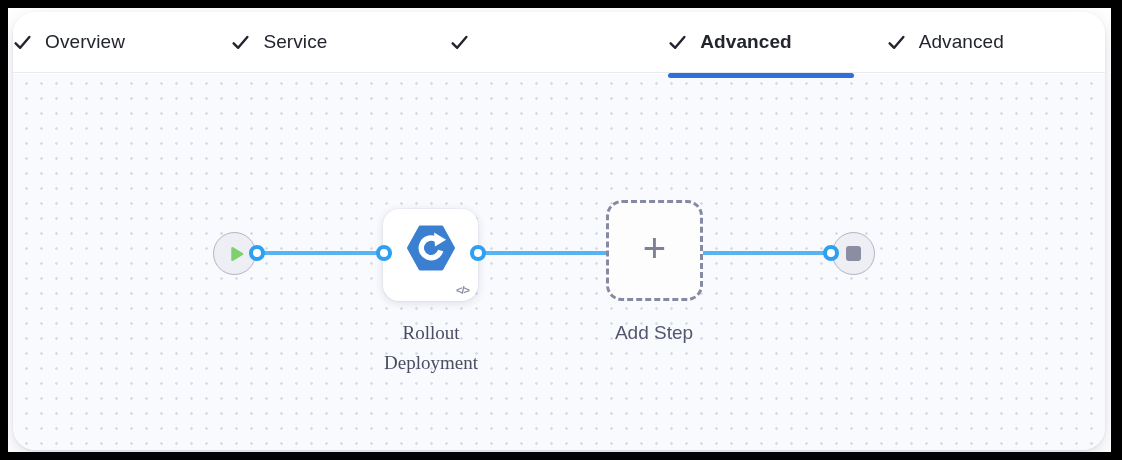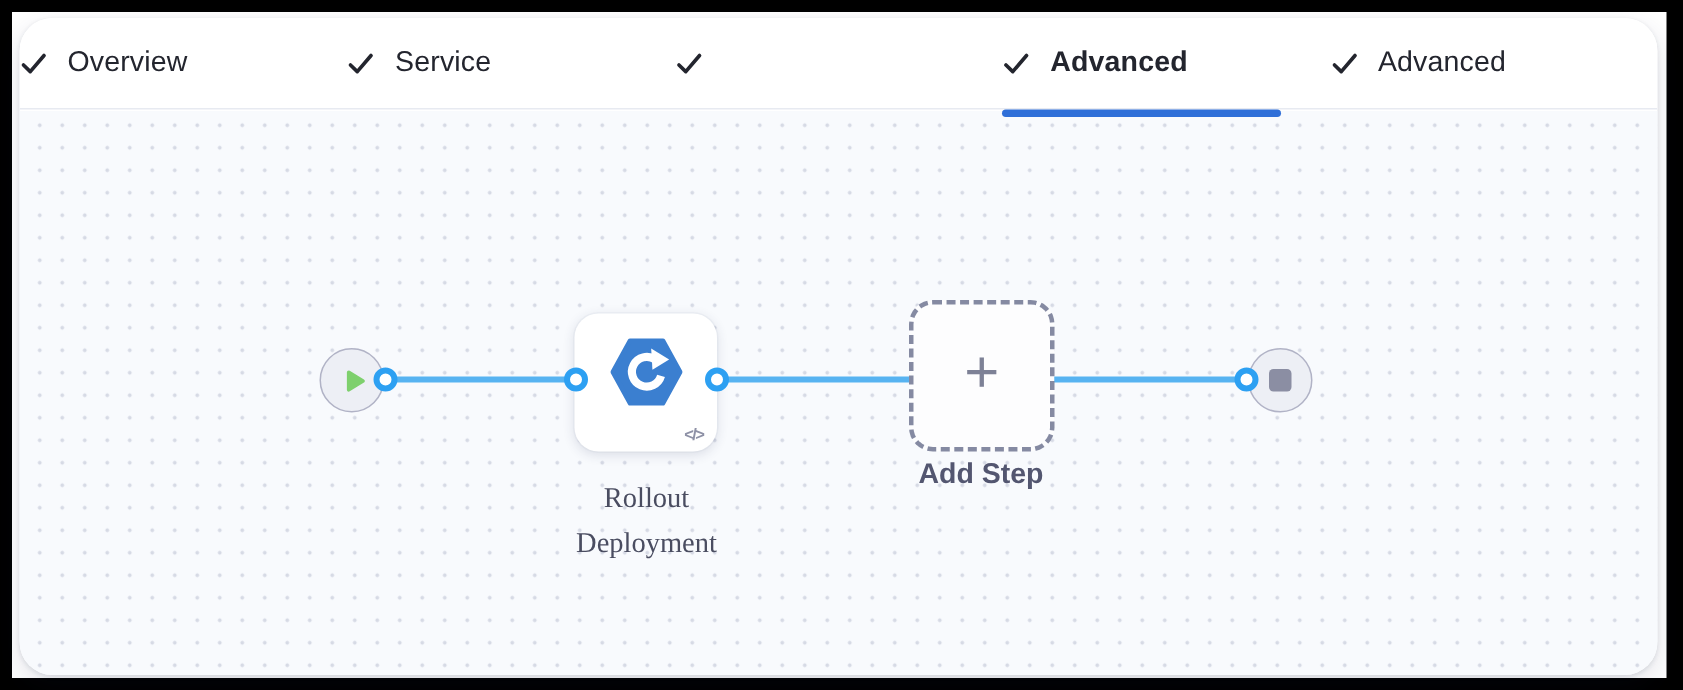--- a/index.html
+++ b/index.html
@@ -78,21 +78,21 @@
     border:3px dashed #858aa2; border-radius:16px; background:#fdfdfe;
     display:flex; align-items:center; justify-content:center; z-index:2; cursor:pointer;
   }
   .plus-glyph { font-size:40px; font-weight:400; color:#7d8196; line-height:1; margin-top:-5px; }
 
   .step-label {
     position:absolute; width:140px; text-align:center; z-index:2;
     font-size:19px; line-height:30px; color:#4a4d61;
   }
   .lbl-rollout { left:348px; top:244px;font-family:Liberation Serif, serif; }
-  .lbl-add    { left:571px; top:228px; color:#535670;font-weight:bold; }
+  .lbl-add    { left:571px; top:244px; color:#535670; }
 </style>
 </head>
 <body>
 
 <div class="frame">
   <div class="screen">
     <div class="card">
 
       <div class="tabbar">
         <div class="tab">

